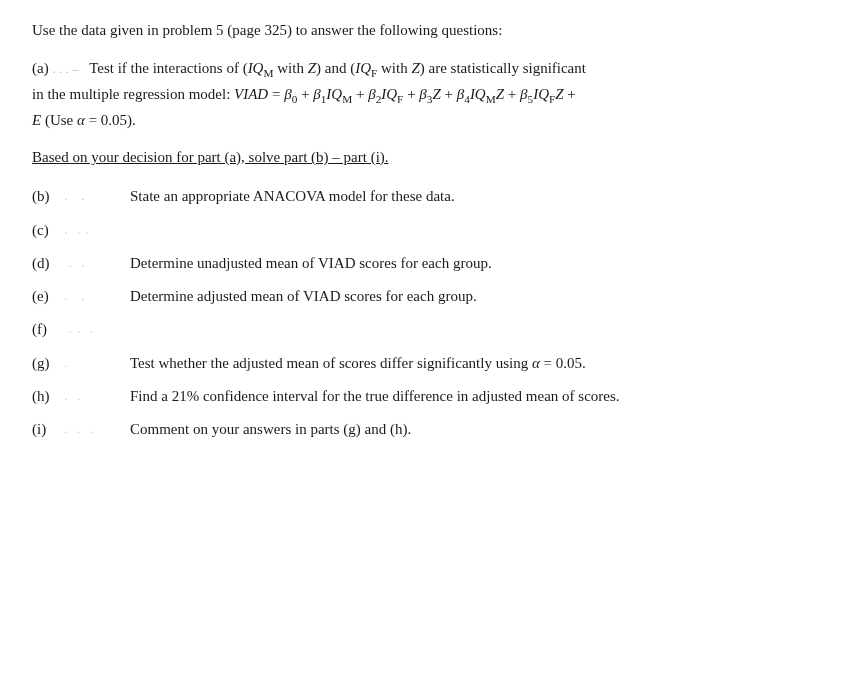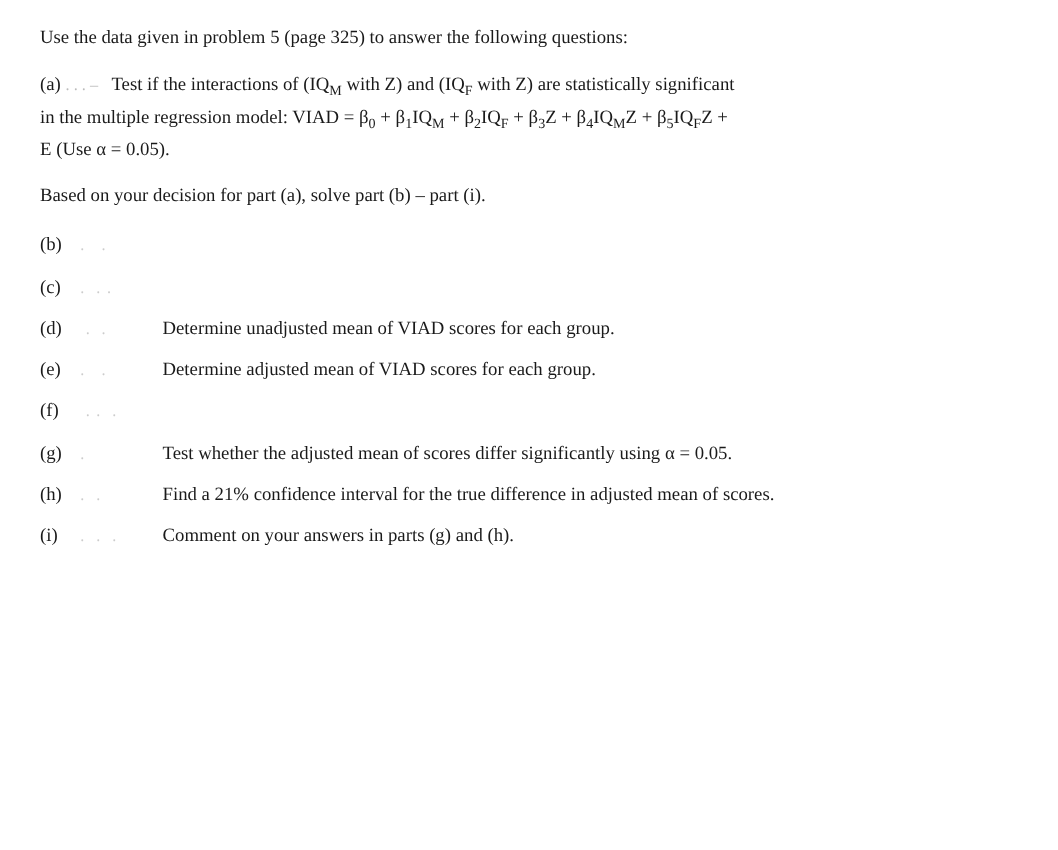--- a/index.html
+++ b/index.html
@@ -22,20 +22,21 @@
     .content-block {
       margin-bottom: 10px;
     }
 
     .intro-paragraph {
       margin-bottom: 14px;
       line-height: 1.6;
     }
 
     .underlined-instruction {
+      text-decoration: underline;
       margin-bottom: 12px;
       display: block;
     }
 
     .part-row {
       display: flex;
       align-items: flex-start;
       margin-bottom: 10px;
     }
 
@@ -51,20 +52,21 @@
       letter-spacing: 1px;
       padding-top: 1px;
     }
 
     .part-text {
       flex: 1;
       line-height: 1.55;
     }
 
     .math {
+      font-style: italic;
     }
 
     sub {
       font-size: 0.75em;
       vertical-align: sub;
     }
   </style>
 </head>
 <body>
 
@@ -90,20 +92,21 @@
 
   <div class="content-block" style="margin-bottom: 16px; margin-top: 6px;">
     <span class="underlined-instruction">Based on your decision for part (a), solve part (b) – part (i).</span>
   </div>
 
   <div>
 
     <div class="part-row">
       <span class="part-label">(b)</span>
       <span class="part-dots" style="color:#ccc;">&nbsp;. &nbsp;&nbsp;. &nbsp;&nbsp;</span>
+      <span class="part-text">State an appropriate ANACOVA model for these data.</span>
     </div>
 
     <div class="part-row">
       <span class="part-label">(c)</span>
       <span class="part-dots" style="color:#ccc;">&nbsp;. &nbsp;.&nbsp;. &nbsp;</span>
     </div>
 
     <div class="part-row">
       <span class="part-label">(d)</span>
       <span class="part-dots" style="color:#ccc;">&nbsp;&nbsp;. &nbsp;. &nbsp;&nbsp;</span>

